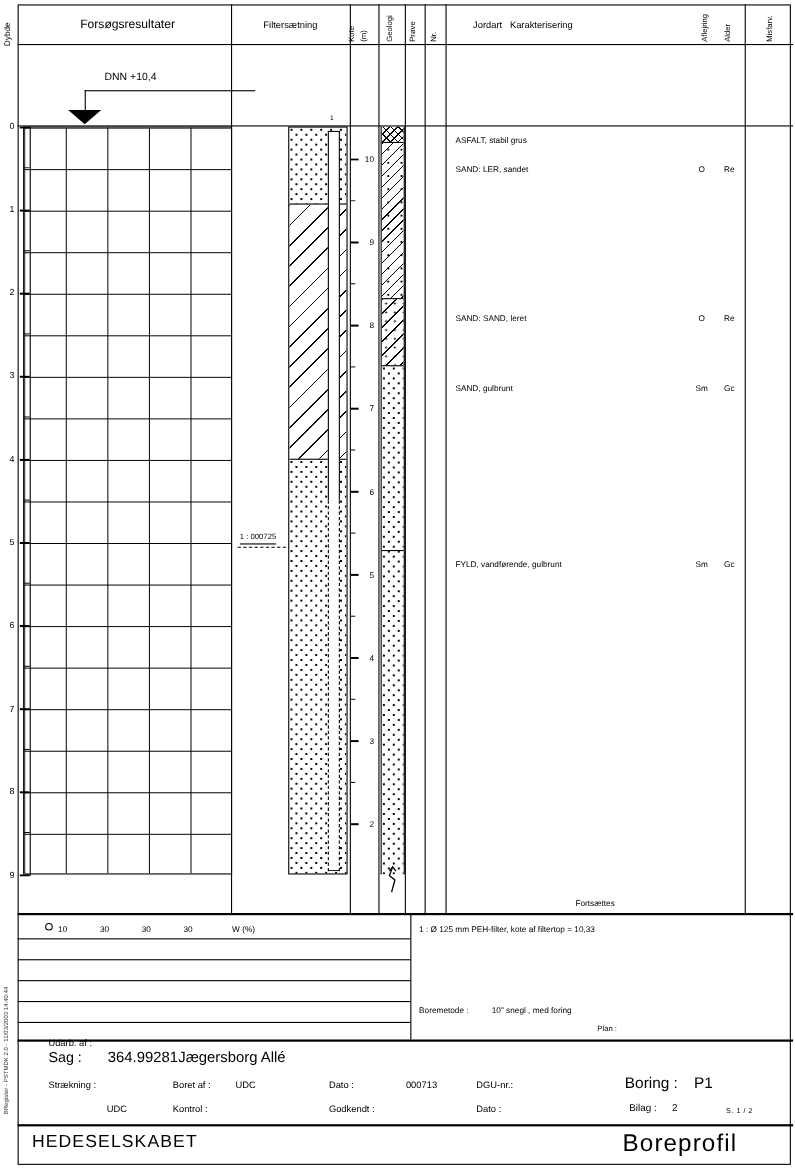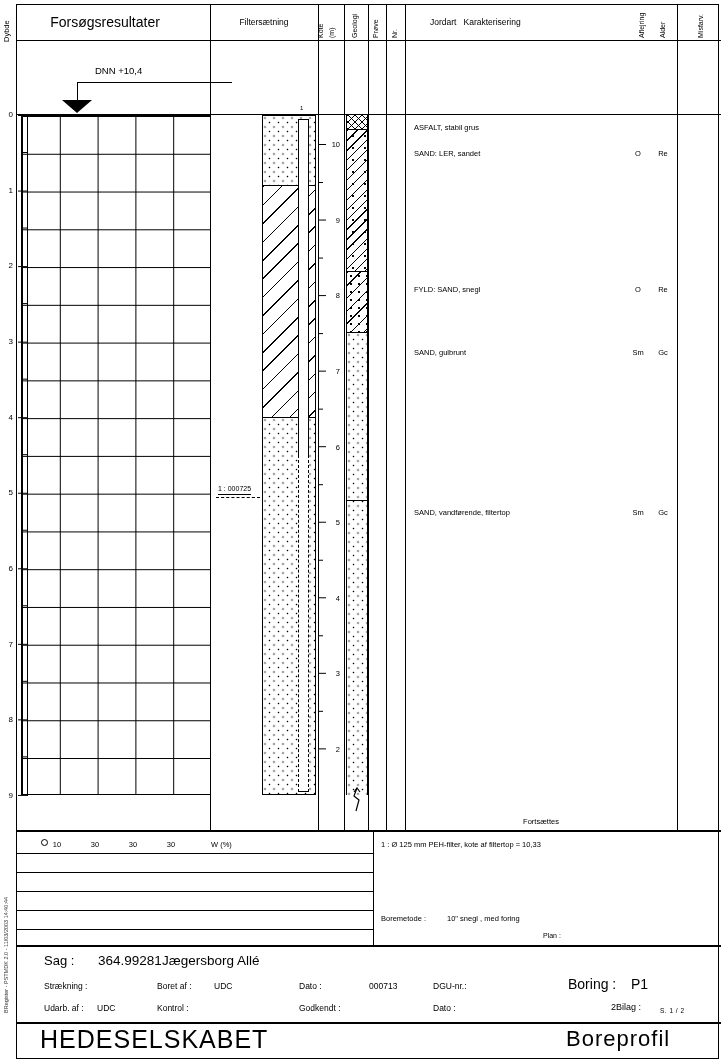--- a/index.html
+++ b/index.html
@@ -36,21 +36,21 @@
 </style>
 </head>
 <body>
 
 <div style="position:absolute;left:16px;top:4px;width:703px;height:1055px;border:1.6px solid #000;box-sizing:border-box;"></div>
 
 <span class="vt" style="left:2px;top:6px;height:36px;font-size:7.5px;">Dybde</span>
 <span class="vt" style="left:2px;top:826px;height:187px;font-size:5.5px;color:#333;">BRegister - PSTMDK 2.0 - 11/03/2003 14:40:44</span>
 
 <div class="hl" style="left:16px;top:40px;width:705px;height:1.2px;"></div>
-<span class="t ctr" style="left:8px;top:18px;width:194px;font-size:14px;">Forsøgsresultater</span>
+<span class="t ctr" style="left:19px;top:18px;width:194px;font-size:11px;">Forsøgsresultater</span>
 <span class="t ctr" style="left:210px;top:18px;width:108px;font-size:8.5px;">Filtersætning</span>
 <span class="vt" style="left:316px;top:5px;height:33px;">Kote</span>
 <span class="vt" style="left:327px;top:5px;height:33px;">(m)</span>
 <span class="vt" style="left:350px;top:5px;height:33px;">Geologi</span>
 <span class="vt" style="left:371px;top:5px;height:33px;">Prøve</span>
 <span class="vt" style="left:390px;top:5px;height:33px;">Nr.</span>
 <span class="t" style="left:430px;top:18px;font-size:8.5px;white-space:pre;text-align:right;">Jordart   Karakterisering</span>
 <span class="vt" style="left:637px;top:5px;height:33px;">Aflejring</span>
 <span class="vt" style="left:658px;top:5px;height:33px;">Alder</span>
 <span class="vt" style="left:696px;top:5px;height:33px;">Misfarv.</span>
@@ -132,31 +132,31 @@
 <div>
   <div>
     <span class="t" style="left:414px;top:123px;">ASFALT, stabil grus</span>
   </div>
   <div>
     <span class="t" style="left:414px;top:149px;">SAND: LER, sandet</span>
     <span class="t ctr" style="left:628px;top:149px;width:20px;">O</span>
     <span class="t ctr" style="left:652px;top:149px;width:22px;">Re</span>
   </div>
   <div>
-    <span class="t" style="left:414px;top:285px;">FYLD: SAND, snegl</span>
+    <span class="t" style="left:414px;top:285px;">SAND: SAND, leret</span>
     <span class="t ctr" style="left:628px;top:285px;width:20px;">O</span>
     <span class="t ctr" style="left:652px;top:285px;width:22px;">Re</span>
   </div>
   <div>
     <span class="t" style="left:414px;top:348px;">SAND, gulbrunt</span>
     <span class="t ctr" style="left:628px;top:348px;width:20px;">Sm</span>
     <span class="t ctr" style="left:652px;top:348px;width:22px;">Gc</span>
   </div>
   <div>
-    <span class="t" style="left:414px;top:508px;">SAND, vandførende, filtertop</span>
+    <span class="t" style="left:414px;top:508px;">FYLD, vandførende, gulbrunt</span>
     <span class="t ctr" style="left:628px;top:508px;width:20px;">Sm</span>
     <span class="t ctr" style="left:652px;top:508px;width:22px;">Gc</span>
   </div>
   <span class="t ctr" style="left:405px;top:817px;width:272px;">Fortsættes</span>
 </div>
 
 <div class="hl" style="left:16px;top:830px;width:705px;height:2px;"></div>
 
 <div>
   <div class="vl" style="left:373px;top:831px;height:114px;"></div>
@@ -185,25 +185,25 @@
 
   <span class="t" style="left:44px;top:982px;font-size:8.5px;">Strækning :</span>
   <span class="t" style="left:157px;top:982px;font-size:8.5px;">Boret af :</span>
   <span class="t" style="left:214px;top:982px;font-size:8.5px;">UDC</span>
   <span class="t" style="left:299px;top:982px;font-size:8.5px;">Dato :</span>
   <span class="t" style="left:369px;top:982px;font-size:8.5px;">000713</span>
   <span class="t" style="left:433px;top:982px;font-size:8.5px;">DGU-nr.:</span>
   <span class="t" style="left:568px;top:976px;font-size:14px;line-height:17px;">Boring :</span>
   <span class="t" style="left:631px;top:976px;font-size:14px;line-height:17px;">P1</span>
 
-  <span class="t" style="left:44px;top:1004px;font-size:8.5px;">Udarb. af :</span>
+  <span class="t" style="left:44px;top:944px;font-size:8.5px;">Udarb. af :</span>
   <span class="t" style="left:97px;top:1004px;font-size:8.5px;">UDC</span>
   <span class="t" style="left:157px;top:1004px;font-size:8.5px;">Kontrol :</span>
   <span class="t" style="left:299px;top:1004px;font-size:8.5px;">Godkendt :</span>
   <span class="t" style="left:433px;top:1004px;font-size:8.5px;">Dato :</span>
-  <span class="t" style="left:572px;top:1003px;font-size:9px;margin-left:44px;">Bilag :</span>
+  <span class="t" style="left:572px;top:1003px;font-size:9px;">Bilag :</span>
   <span class="t" style="left:611px;top:1003px;font-size:9px;">2</span>
   <span class="t" style="left:660px;top:1006px;font-size:6.5px;letter-spacing:0.5px;">S. 1 / 2</span>
 
   <div class="hl" style="left:16px;top:1022px;width:705px;height:1.5px;"></div>
-  <span class="t" style="left:29px;top:1027px;font-size:25px;line-height:24px;letter-spacing:1px;margin-left:11px;">HEDESELSKABET</span>
+  <span class="t" style="left:29px;top:1027px;font-size:16px;line-height:24px;letter-spacing:1px;">HEDESELSKABET</span>
   <span class="t" style="left:566px;top:1026px;font-size:22px;line-height:26px;letter-spacing:1px;">Boreprofil</span>
 </div>
 
 </body></html>

